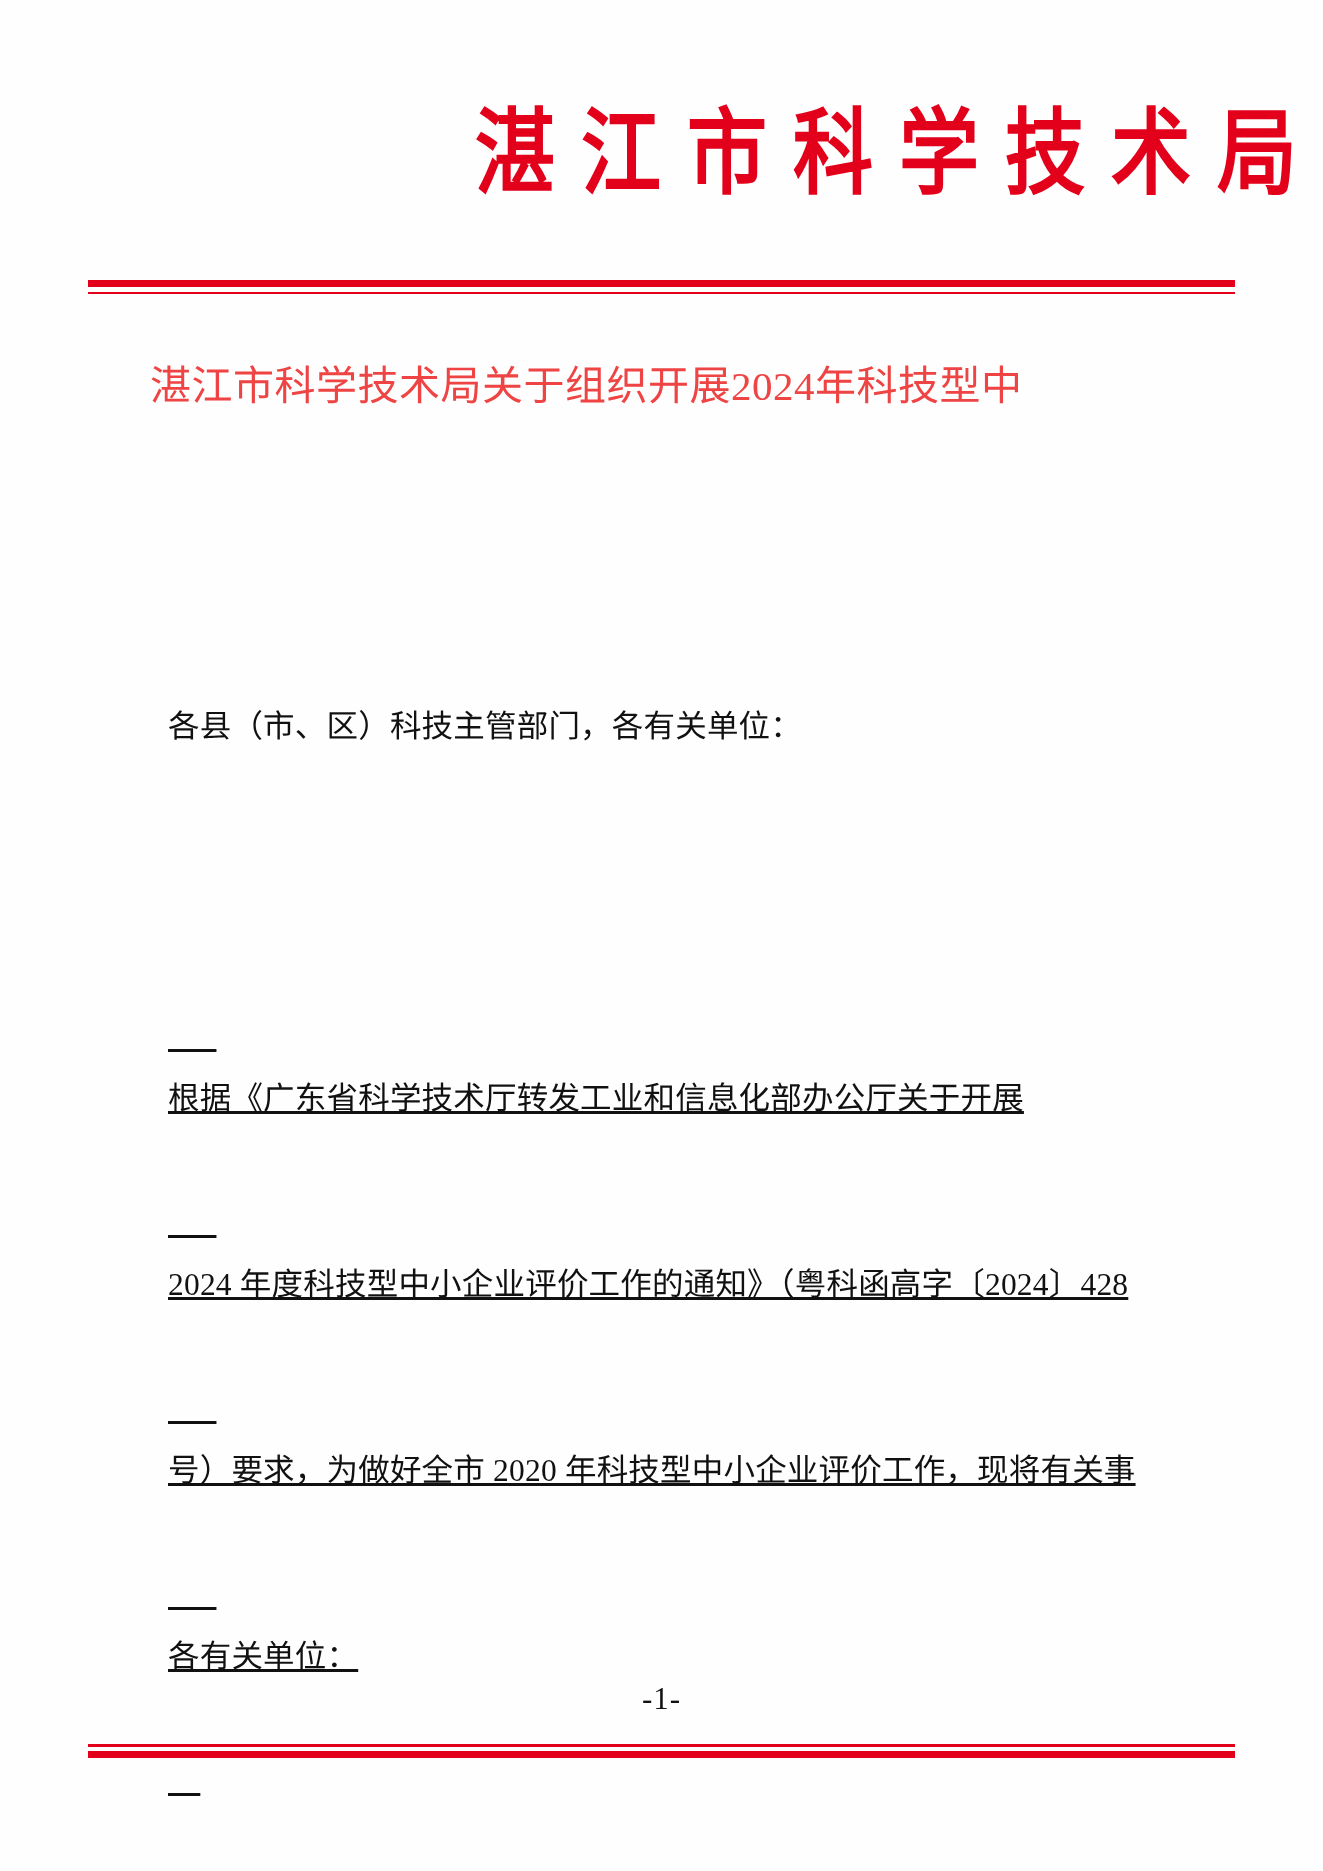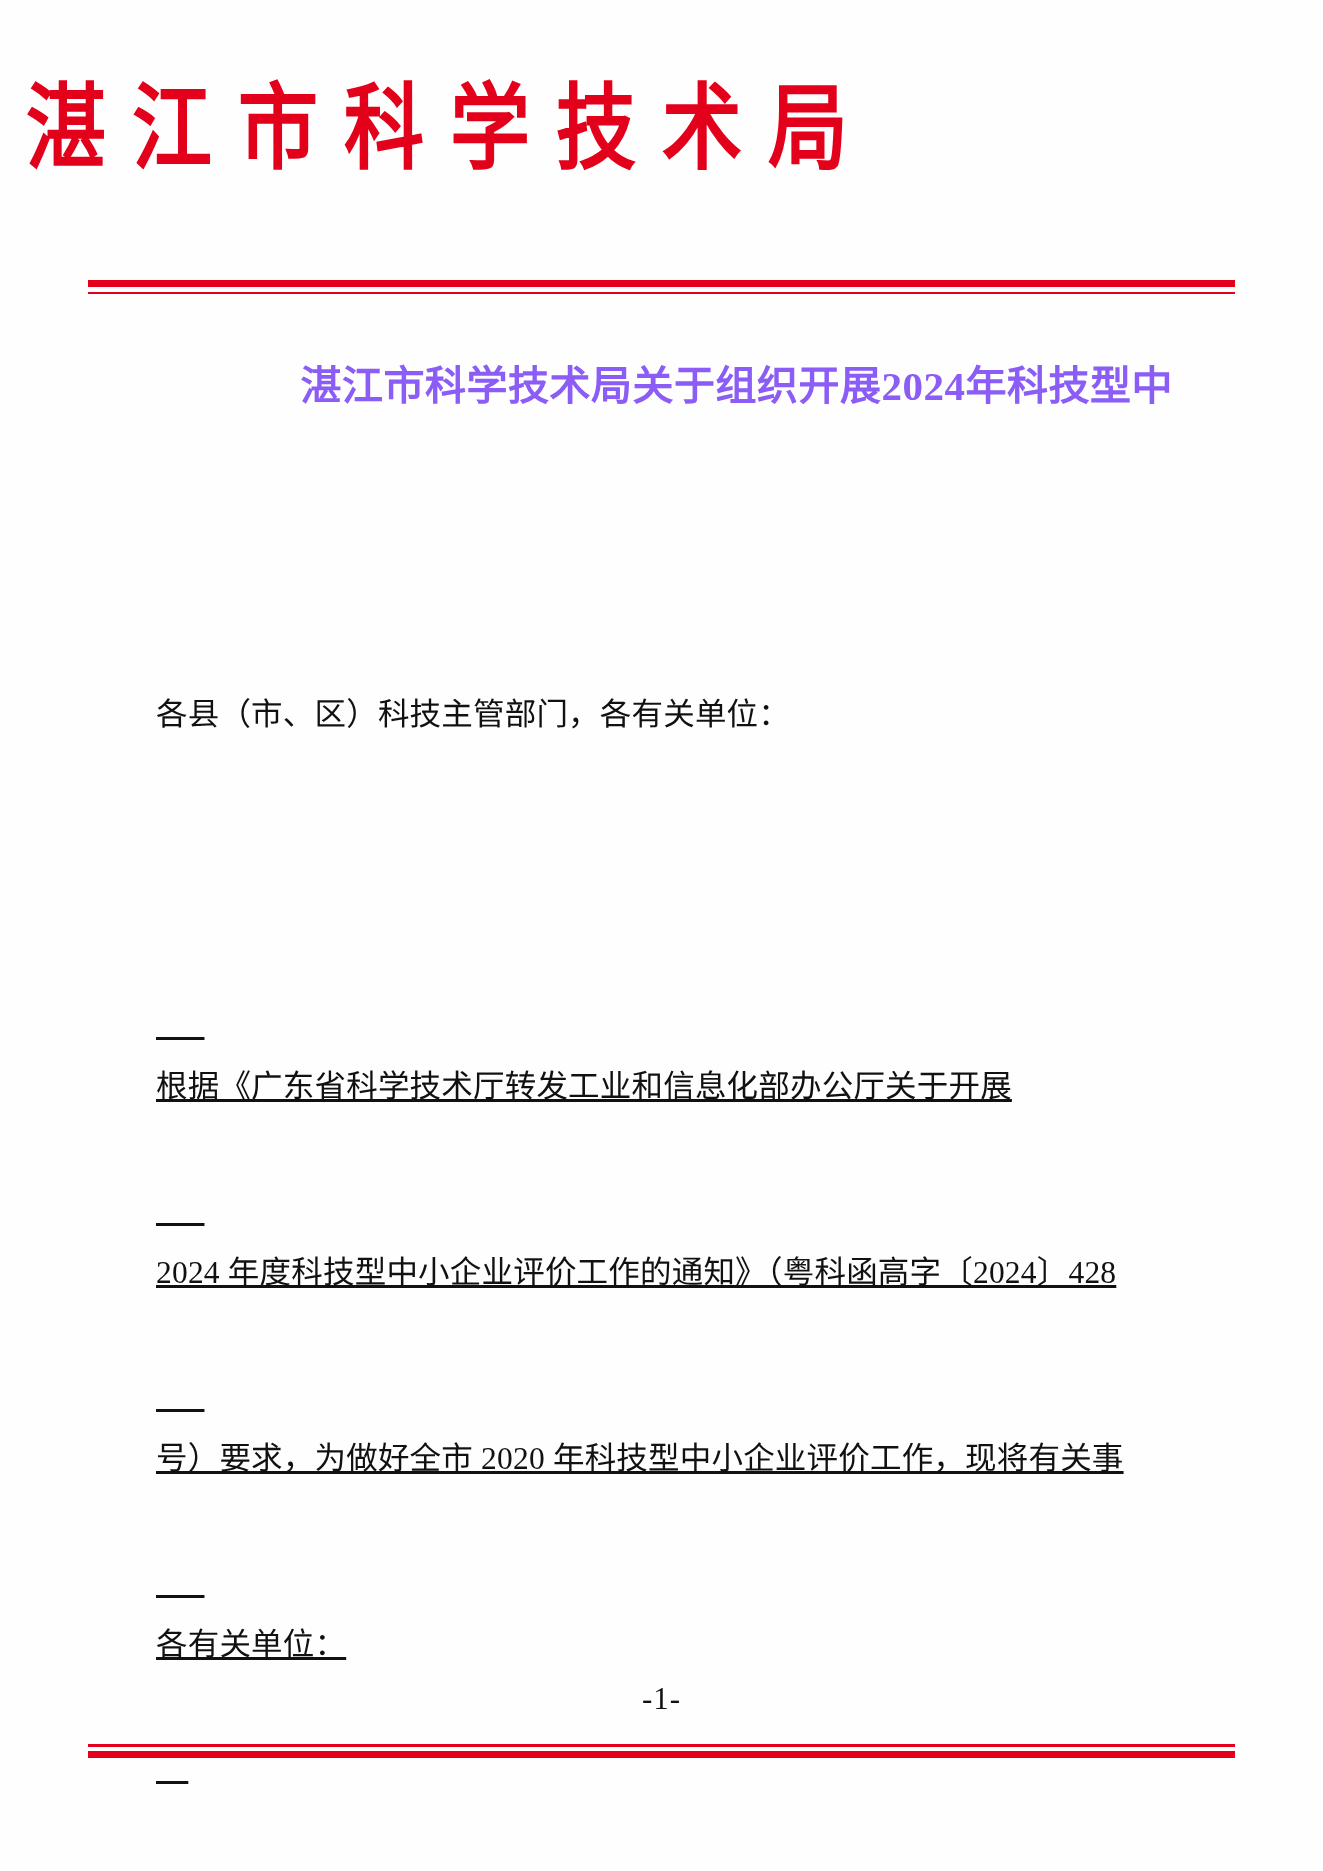--- a/index.html
+++ b/index.html
@@ -25,22 +25,22 @@
     height: 1871px;
     background: #fefefe;
   }
 
   
   .letterhead {
     position: absolute;
     left: 0;
     top: 0;
     width: 1323px;
-    padding-top: 80px;
-    text-align: left;
+    padding-top: 105px;
+    text-align: right;
   }
 
   .letterhead-title {
     font-family: "Liberation Serif", "DejaVu Serif", serif;
     font-weight: bold;
     font-size: 80px;
     line-height: 1.05;
     letter-spacing: 26px;
     color: #e3001b;
     text-indent: 26px;
@@ -68,47 +68,47 @@
     background: #e3001b;
     width: 100%;
   }
 
   
   .doc-title {
     position: absolute;
     left: 150px;
     top: 355px;
     width: 1023px;
-    text-align: right;
-    font-family: "Liberation Serif", "DejaVu Serif", serif;
-    font-weight: bold;
+    text-align: left;
+    font-family: "Liberation Serif", "DejaVu Serif", serif;
+    font-weight: normal;
     font-size: 41px;
     line-height: 62px;
     letter-spacing: 0.5px;
-    color: #8b5cf6;
+    color: #ef4444;
   }
   .doc-title .t-line {
     display: block;
   }
 
   
   .body-text {
     position: absolute;
     left: 152px;
     top: 556px;
     width: 1022px;
     font-family: "Liberation Serif", "DejaVu Serif", serif;
     font-size: 31.5px;
     line-height: 62px;
     color: #111111;
     letter-spacing: 0.2px;
     text-align: justify;
   }
   .para {
-    margin: 4px;
+    margin: 16px;
     text-indent: 0;
     white-space: pre-wrap;
     word-break: break-all;
   }
   .para.gap-before {
     margin-top: 62px;
     text-decoration: underline;
   }
   .para .ln {
     display: block;

